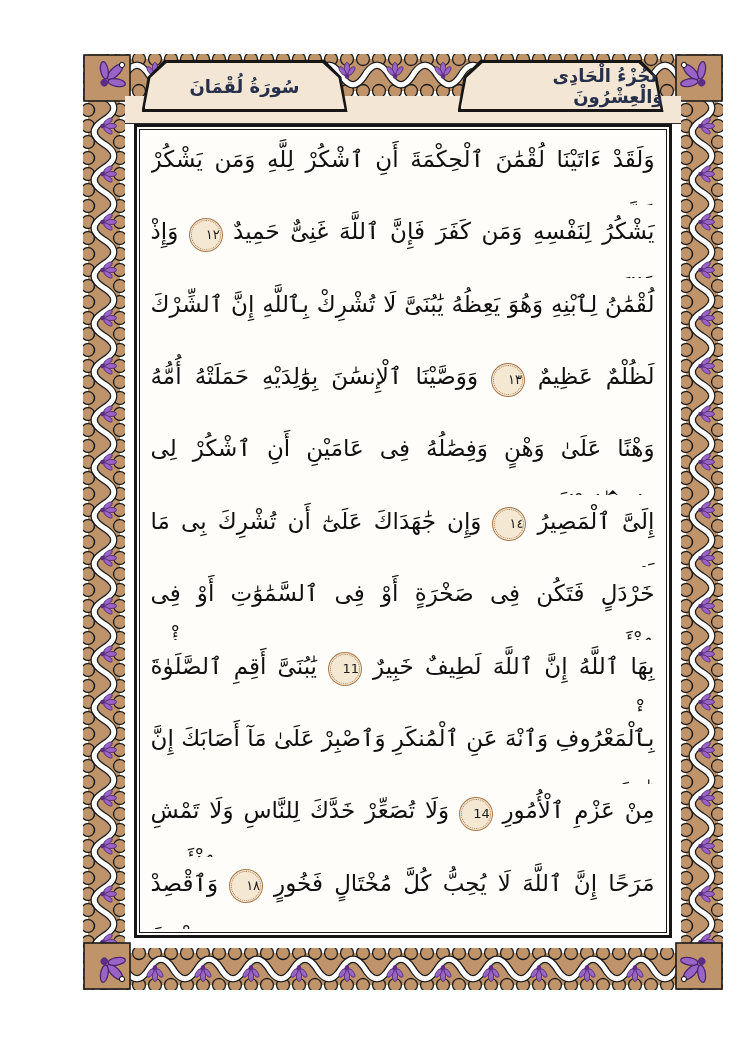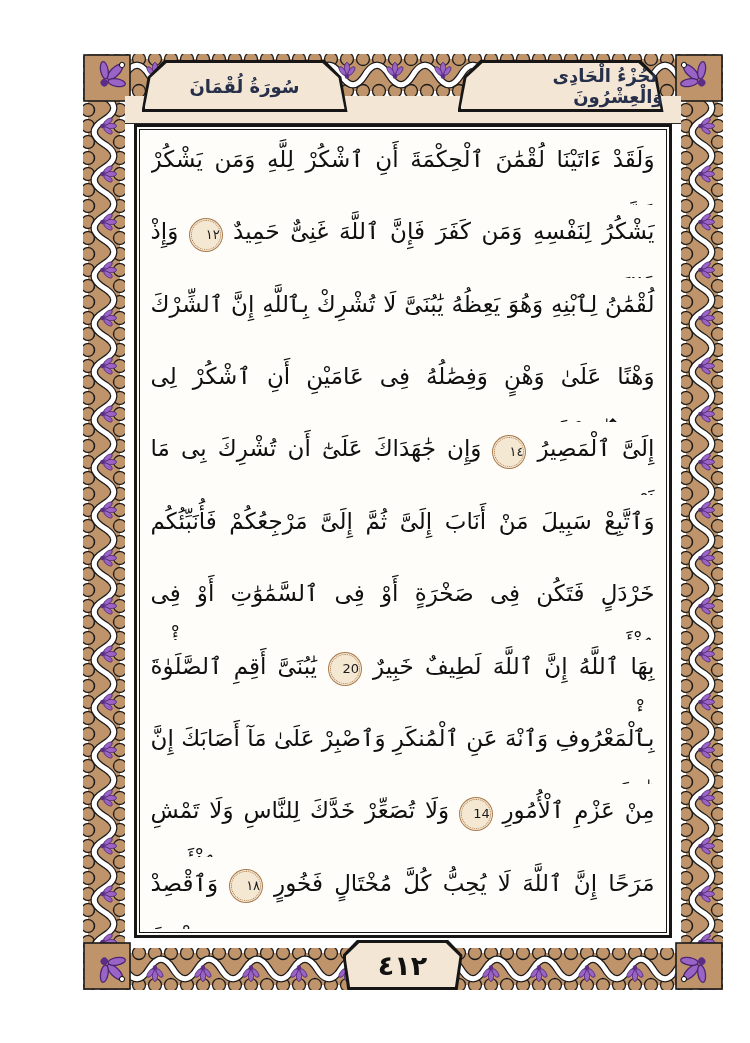--- a/index.html
+++ b/index.html
@@ -148,29 +148,25 @@
   <div class="cartouche juz">
     <div class="cart-inner"></div>
     <div class="cart-label">الْجُزْءُ الْحَادِى وَالْعِشْرُونَ</div>
   </div>
 
   <div class="panel">
     <div class="qlines">
         <div class="qline"><span class="qtext">وَلَقَدْ ءَاتَيْنَا لُقْمَٰنَ ٱلْحِكْمَةَ أَنِ ٱشْكُرْ لِلَّهِ وَمَن يَشْكُرْ فَإِنَّمَا</span></div>
         <div class="qline"><span class="qtext">يَشْكُرُ لِنَفْسِهِ وَمَن كَفَرَ فَإِنَّ ٱللَّهَ غَنِىٌّ حَمِيدٌ</span> <span class="ayah-marker">١٢</span> <span class="qtext">وَإِذْ قَالَ</span></div>
         <div class="qline"><span class="qtext">لُقْمَٰنُ لِٱبْنِهِ وَهُوَ يَعِظُهُ يَٰبُنَىَّ لَا تُشْرِكْ بِٱللَّهِ إِنَّ ٱلشِّرْكَ</span></div>
+        <div class="qline"><span class="qtext">لَظُلْمٌ عَظِيمٌ</span> <span class="ayah-marker">١٣</span> <span class="qtext">وَوَصَّيْنَا ٱلْإِنسَٰنَ بِوَٰلِدَيْهِ حَمَلَتْهُ أُمُّهُ</span></div>
         <div class="qline"><span class="qtext">وَهْنًا عَلَىٰ وَهْنٍ وَفِصَٰلُهُ فِى عَامَيْنِ أَنِ ٱشْكُرْ لِى وَلِوَ�ٰلِدَيْكَ</span></div>
         <div class="qline"><span class="qtext">إِلَىَّ ٱلْمَصِيرُ</span> <span class="ayah-marker">١٤</span> <span class="qtext">وَإِن جَٰهَدَاكَ عَلَىٰٓ أَن تُشْرِكَ بِى مَا لَيْسَ</span></div>
-        <div class="qline"><span class="qtext">وَٱتَّبِعْ سَبِيلَ مَنْ أَنَابَ إِلَىَّ ثُمَّ إِلَىَّ مَرْجِعُكُمْ فَأُنَبِّئُكُم</span></div>
         <div class="qline"><span class="qtext">خَرْدَلٍ فَتَكُن فِى صَخْرَةٍ أَوْ فِى ٱلسَّمَٰوَٰتِ أَوْ فِى ٱلْأَرْضِ يَأْتِ</span></div>
-        <div class="qline"><span class="qtext">بِهَا ٱللَّهُ إِنَّ ٱللَّهَ لَطِيفٌ خَبِيرٌ</span> <span class="ayah-marker">20</span> <span class="qtext">يَٰبُنَىَّ أَقِمِ ٱلصَّلَوٰةَ وَأْمُرْ</span></div>
+        <div class="qline"><span class="qtext">بِهَا ٱللَّهُ إِنَّ ٱللَّهَ لَطِيفٌ خَبِيرٌ</span> <span class="ayah-marker">11</span> <span class="qtext">يَٰبُنَىَّ أَقِمِ ٱلصَّلَوٰةَ وَأْمُرْ</span></div>
         <div class="qline"><span class="qtext">بِٱلْمَعْرُوفِ وَٱنْهَ عَنِ ٱلْمُنكَرِ وَٱصْبِرْ عَلَىٰ مَآ أَصَابَكَ إِنَّ ذَٰلِكَ</span></div>
         <div class="qline"><span class="qtext">مِنْ عَزْمِ ٱلْأُمُورِ</span> <span class="ayah-marker">14</span> <span class="qtext">وَلَا تُصَعِّرْ خَدَّكَ لِلنَّاسِ وَلَا تَمْشِ فِى ٱلْأَرْضِ</span></div>
         <div class="qline"><span class="qtext">مَرَحًا إِنَّ ٱللَّهَ لَا يُحِبُّ كُلَّ مُخْتَالٍ فَخُورٍ</span> <span class="ayah-marker">١٨</span> <span class="qtext">وَٱقْصِدْ فِى مَشْيِكَ</span></div>
       </div>
   </div>
 
-  <div class="page-number-cartouche">
-    <div class="page-number-inner"></div>
-    <div class="page-number">٤١٢</div>
-  </div>
 
 </div>
 
 </body></html>

